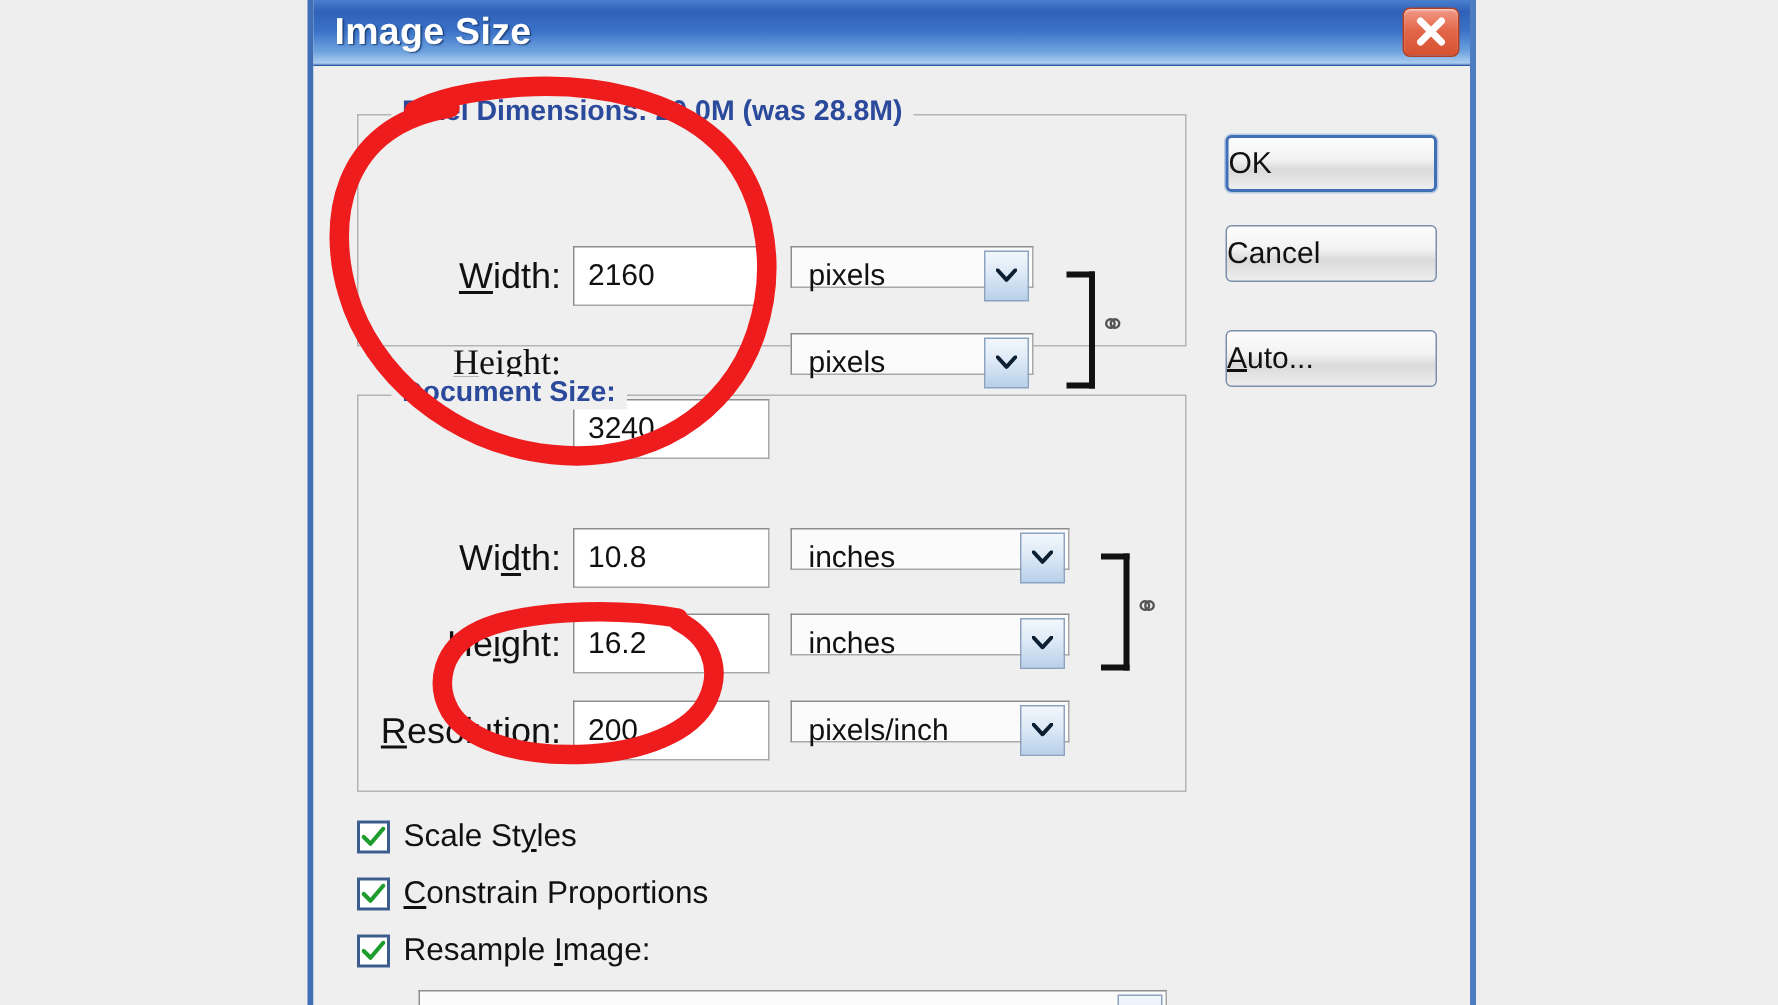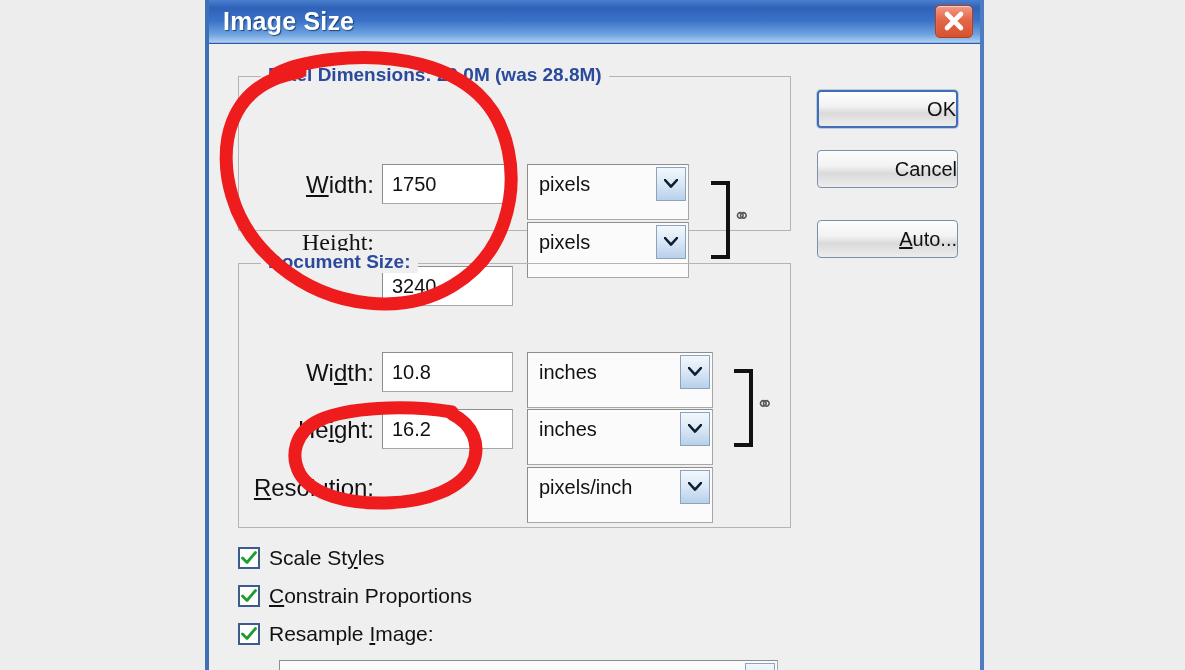--- a/index.html
+++ b/index.html
@@ -114,21 +114,21 @@
     line-height: 38px;
     padding-left: 9px;
     font-family: "Liberation Sans", sans-serif;
     white-space: nowrap;
     overflow: hidden;
     cursor: text;
   }
 
   .combo {
     position: absolute;
-    height: 56px;
+    height: 28px;
     background: #fbfbfb;
     border: 1px solid #a7a7a7;
     border-top-color: #8d8d8d;
     border-left-color: #8d8d8d;
     box-sizing: border-box;
     cursor: pointer;
   }
   .combo-text {
     position: absolute;
     left: 11px;
@@ -181,21 +181,21 @@
     position: absolute;
     left: 608px;
     width: 141px;
     height: 38px;
     border-radius: 4px;
     background: linear-gradient(to bottom, #fdfdfd 0%, #f2f2f2 42%, #dadada 62%, #ededed 100%);
     border: 1px solid #7b8fac;
     box-sizing: border-box;
     font-size: 20px;
     color: #111;
-    text-align: right;
+    text-align: left;
     line-height: 36px;
     cursor: pointer;
     white-space: nowrap;
   }
   .btn.default {
     border: 2px solid #3f6fb5;
     line-height: 34px;
     box-shadow: 0 0 0 1px #b9cbe4;
   }
   .btn u { text-decoration: underline; }
@@ -269,21 +269,21 @@
 
   <div id="dialog-body">
 
     <div class="groupbox" id="group-pixel">
       <div class="group-label">Pixel Dimensions:  20.0M (was 28.8M)</div>
     </div>
 
     <div class="field-row" style="left:45px; top:120px; width:120px;">
       <div class="field-label"><u>W</u><span>idth:</span></div>
     </div>
-    <div class="text-input" style="left:173px; top:120px;">1750</div>
+    <div class="text-input" style="left:173px; top:120px;">2160</div>
     <div class="combo" style="left:318px; top:120px; width:162px;">
       <span class="combo-text">pixels</span>
       <span class="combo-arrow">
         <svg width="14" height="9" viewBox="0 0 14 9">
             <path d="M1 1 L7 7.6 L13 1" stroke="#0d2033" stroke-width="2.6" fill="none" stroke-linecap="round" stroke-linejoin="round"></path>
           </svg>
       </span>
     </div>
 
     <div class="field-row" style="left:45px; top:178px; width:120px;font-family:Liberation Serif, serif;">
@@ -330,20 +330,21 @@
       <span class="combo-arrow">
         <svg width="14" height="9" viewBox="0 0 14 9">
             <path d="M1 1 L7 7.6 L13 1" stroke="#0d2033" stroke-width="2.6" fill="none" stroke-linecap="round" stroke-linejoin="round"></path>
           </svg>
       </span>
     </div>
 
     <div class="field-row" style="left:15px; top:423px; width:150px;">
       <div class="field-label"><u>R</u><span>esolution:</span></div>
     </div>
+    <div class="text-input" style="left:173px; top:423px;">200</div>
     <div class="combo" style="left:318px; top:423px; width:186px;text-align:center;">
       <span class="combo-text">pixels/inch</span>
       <span class="combo-arrow">
         <svg width="14" height="9" viewBox="0 0 14 9">
             <path d="M1 1 L7 7.6 L13 1" stroke="#0d2033" stroke-width="2.6" fill="none" stroke-linecap="round" stroke-linejoin="round"></path>
           </svg>
       </span>
     </div>
 
     <div class="chain" style="left:525px; top:321px;">

